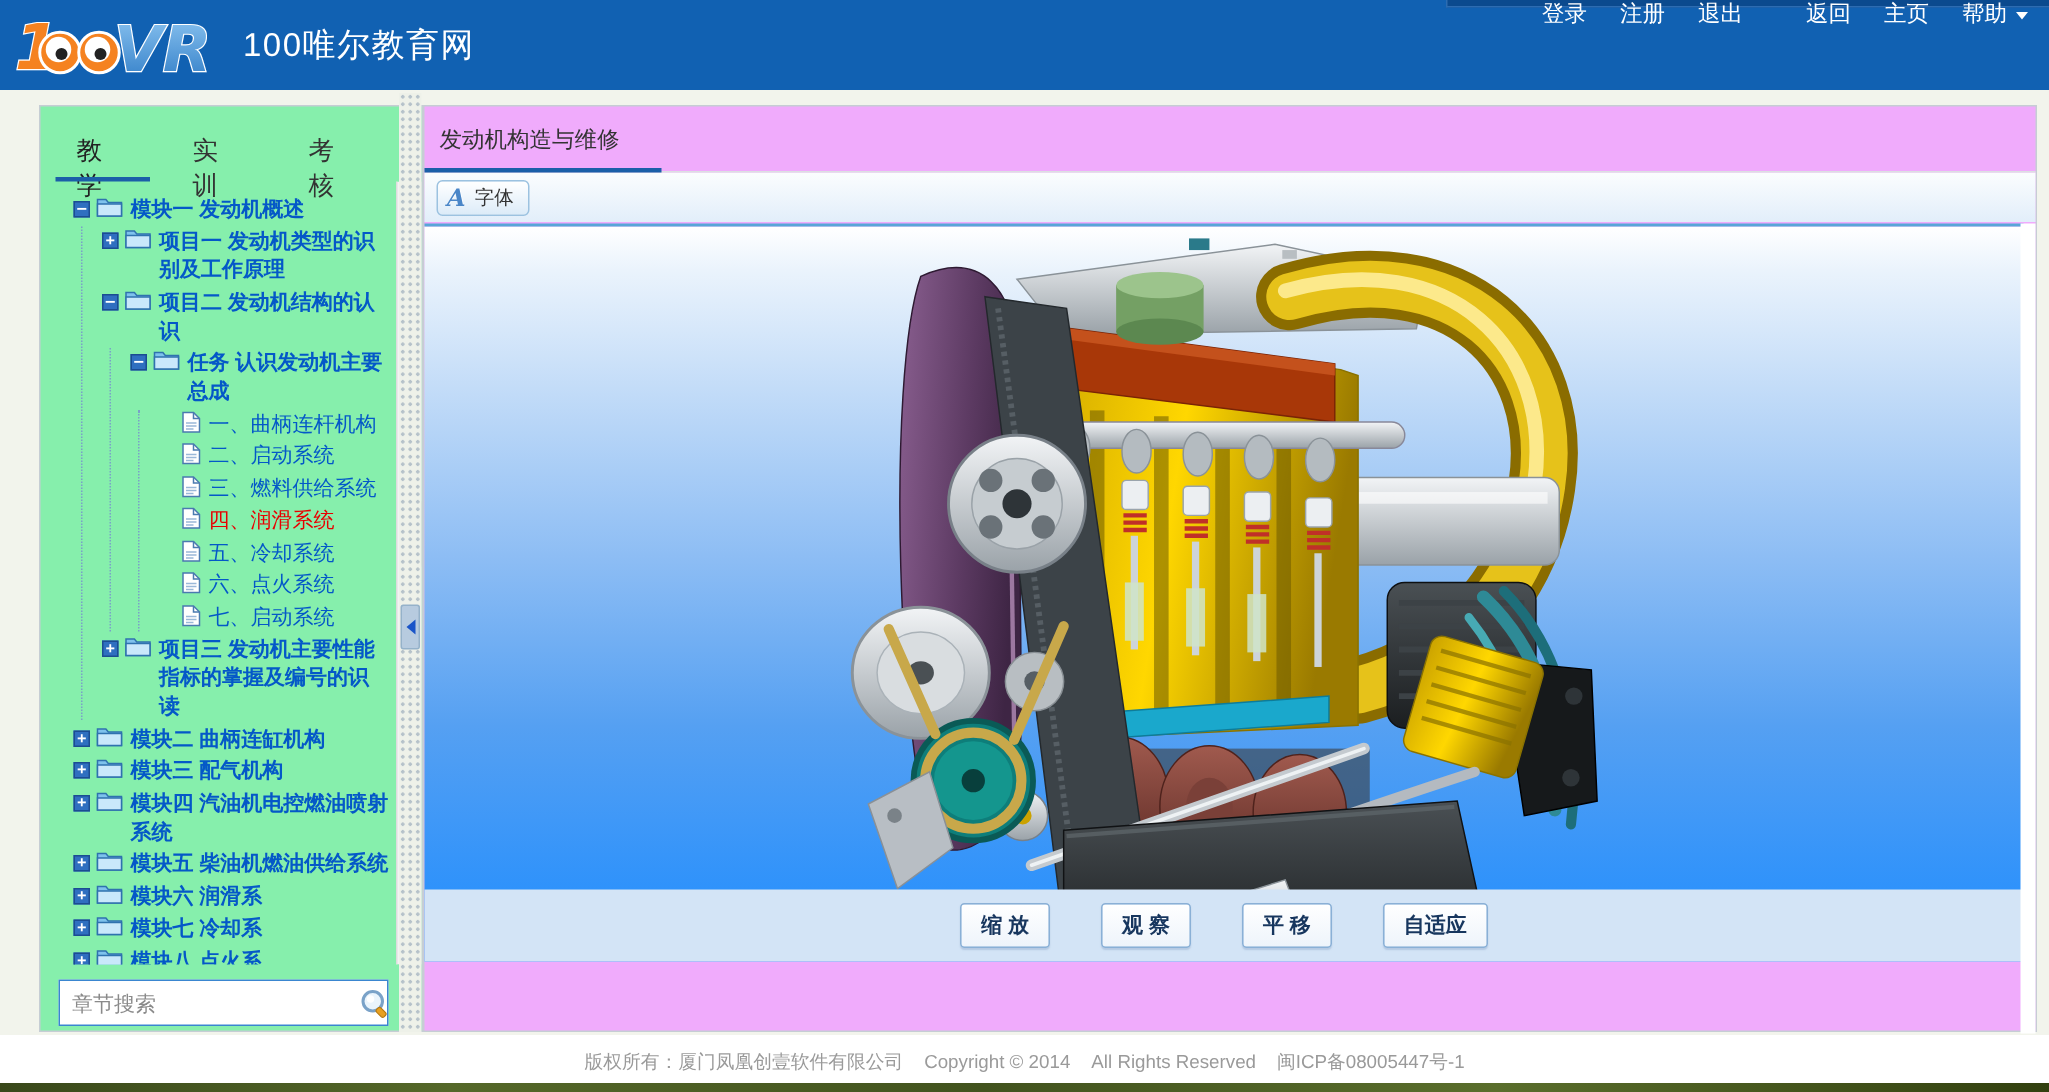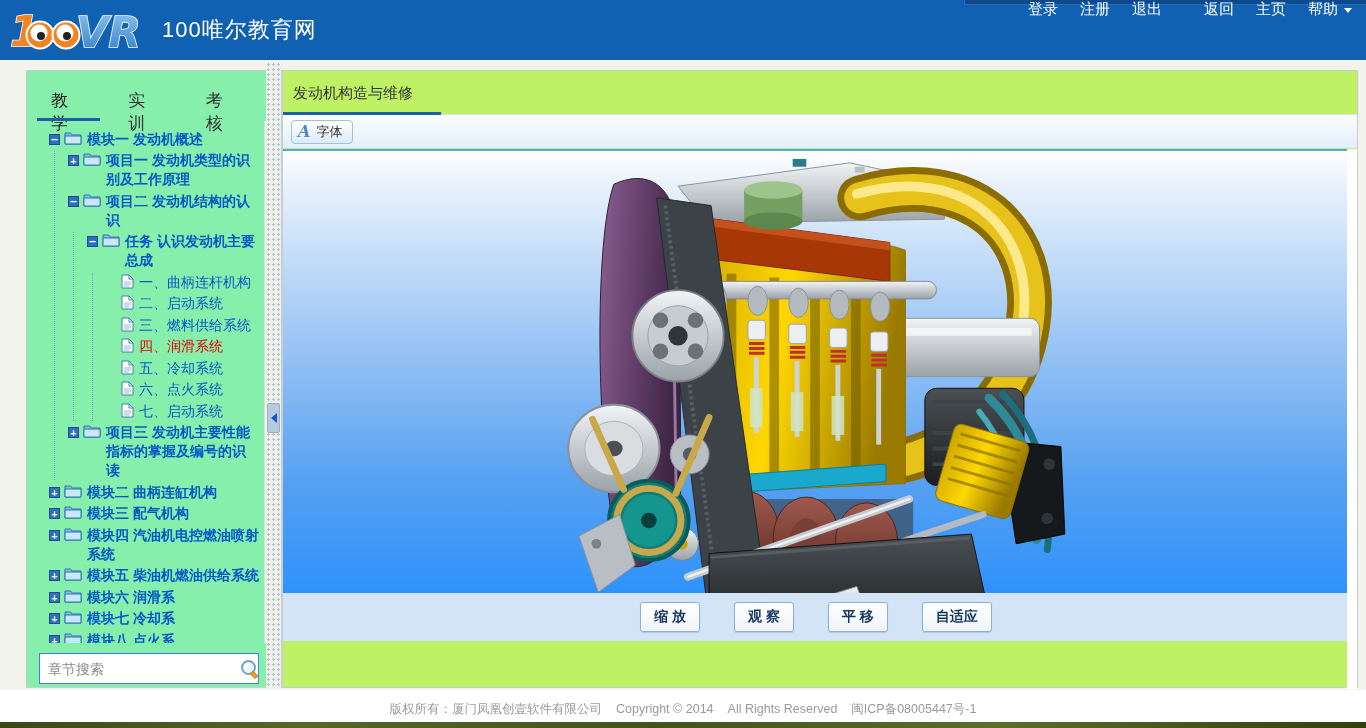--- a/index.html
+++ b/index.html
@@ -43,21 +43,21 @@
   .search-input { width:220px; height:31px; border:1px solid #3a86d0; padding:4px 34px 4px 8px; font-size:14px; color:#333; outline:none; font-family:inherit; }
   .search-input::placeholder { color:#8a8a8a; }
   .search-icon { position:absolute; right:20px; top:15px; cursor:pointer; line-height:0; }
 
   
   .splitter { position:absolute; left:266px; top:62px; width:15px; height:626px; background-color:#eef1e9; background-image:radial-gradient(#b6c2ca 1px, transparent 1.2px); background-size:5px 5px; cursor:col-resize; }
   .split-handle { position:absolute; left:1px; top:341px; width:13px; height:30px; background:#b7cbdf; border:1px solid #95b2ca; border-radius:2px; cursor:pointer; }
   .split-arrow { position:absolute; left:3px; top:9px; width:0; height:0; border-top:5px solid transparent; border-bottom:5px solid transparent; border-right:6px solid #1a55c8; }
 
   
-  .main-panel { position:absolute; left:282px; top:70px; width:1076px; height:618px; background:#bef264; border:1px solid #c6cdd4; }
+  .main-panel { position:absolute; left:282px; top:70px; width:1076px; height:618px; background:#f0abfc; border:1px solid #c6cdd4; }
   .mtitle-row { position:relative; height:44px; border-bottom:1px solid #dcdfe2; }
   .mtitle { position:absolute; left:10px; top:13px; font-size:15px; color:#333; }
   .mtitle-underline { position:absolute; left:0; bottom:-1px; width:158px; height:3px; background:#1b5fa8; }
   .toolbar { height:33px; background:linear-gradient(180deg,#fbfdfe,#e2eefa); display:flex; align-items:center; padding-left:8px; }
   .font-btn { display:flex; align-items:center; height:24px; padding:0 10px 0 6px; background:linear-gradient(180deg,#ffffff,#dcebf8); border:1px solid #9cc2e0; border-radius:4px; cursor:pointer; }
   .font-A { font-family:"DejaVu Serif","Liberation Serif",serif; font-style:italic; font-weight:bold; font-size:16px; color:#4a86c8; text-shadow:0.5px 0.5px 0 #fff; margin-right:6px; }
   .font-label { font-size:13px; color:#333; }
 
   .viewer { position:absolute; left:0; top:78px; width:1066px; height:492px; border-top:2px solid #58a6d8;
             background:linear-gradient(180deg,#ffffff 0%,#eaf3fc 6%,#c3dcf8 22%,#8dbdf4 45%,#55a0f2 68%,#1e8cff 100%); }

